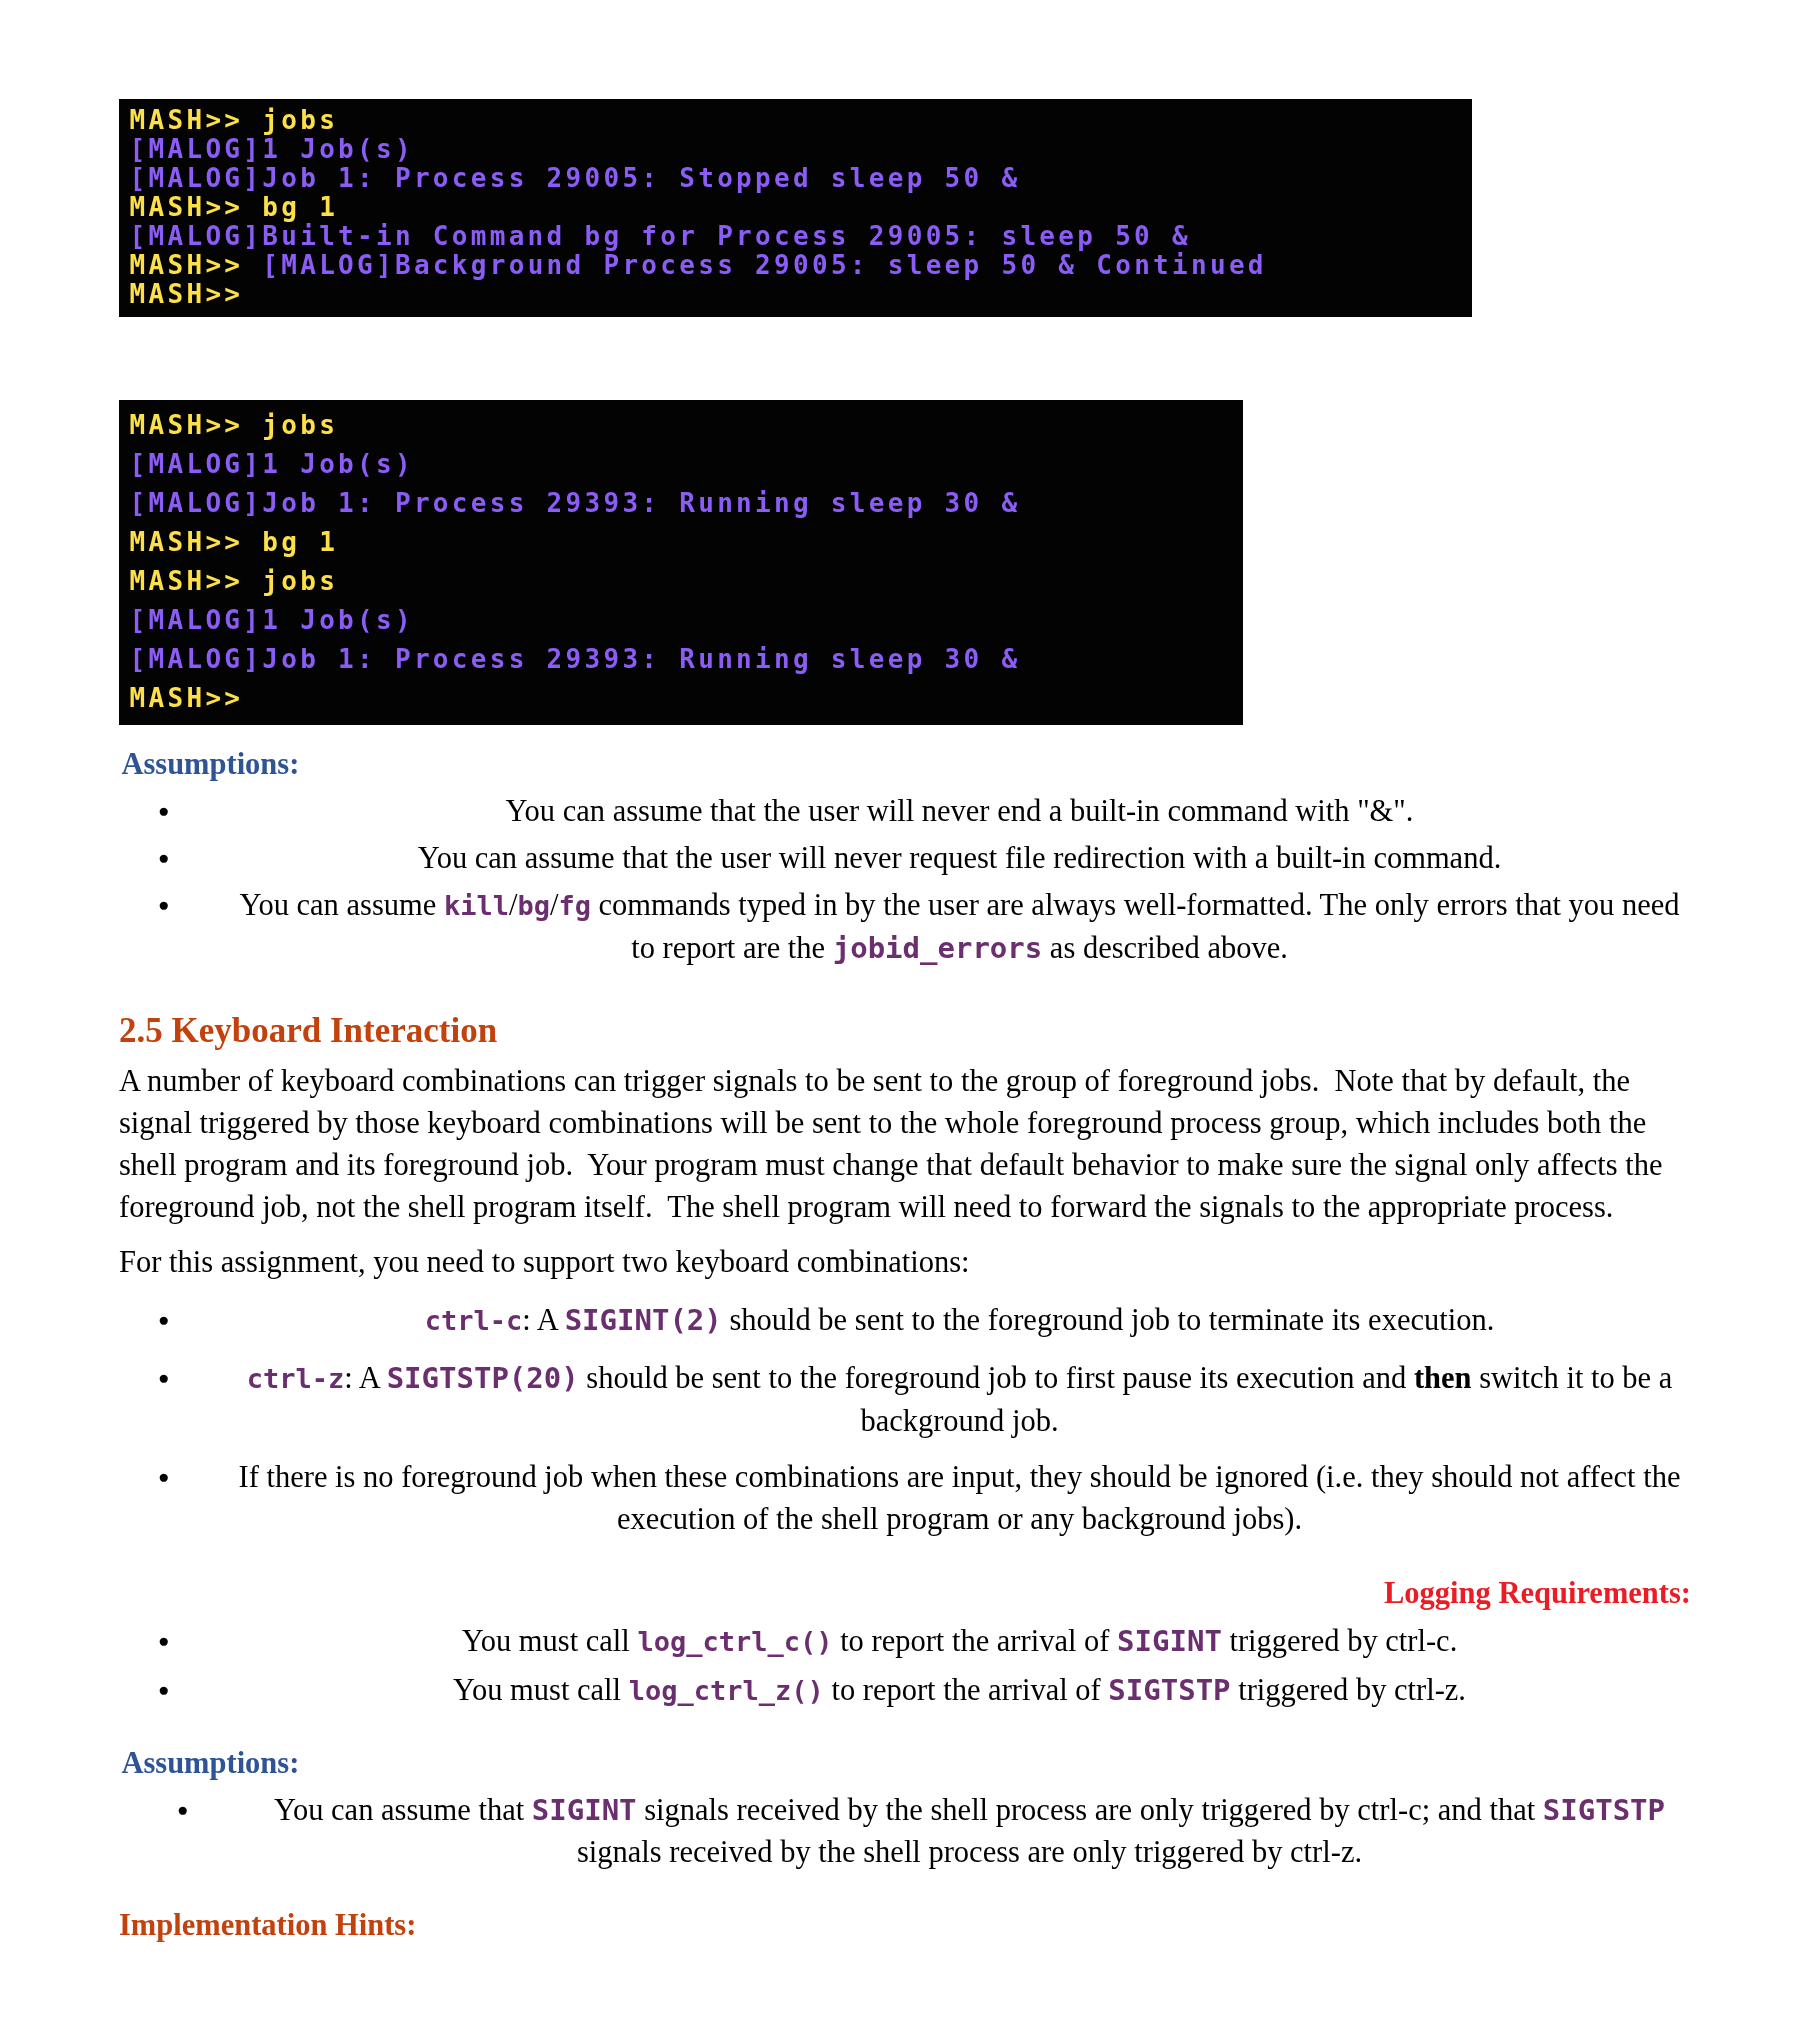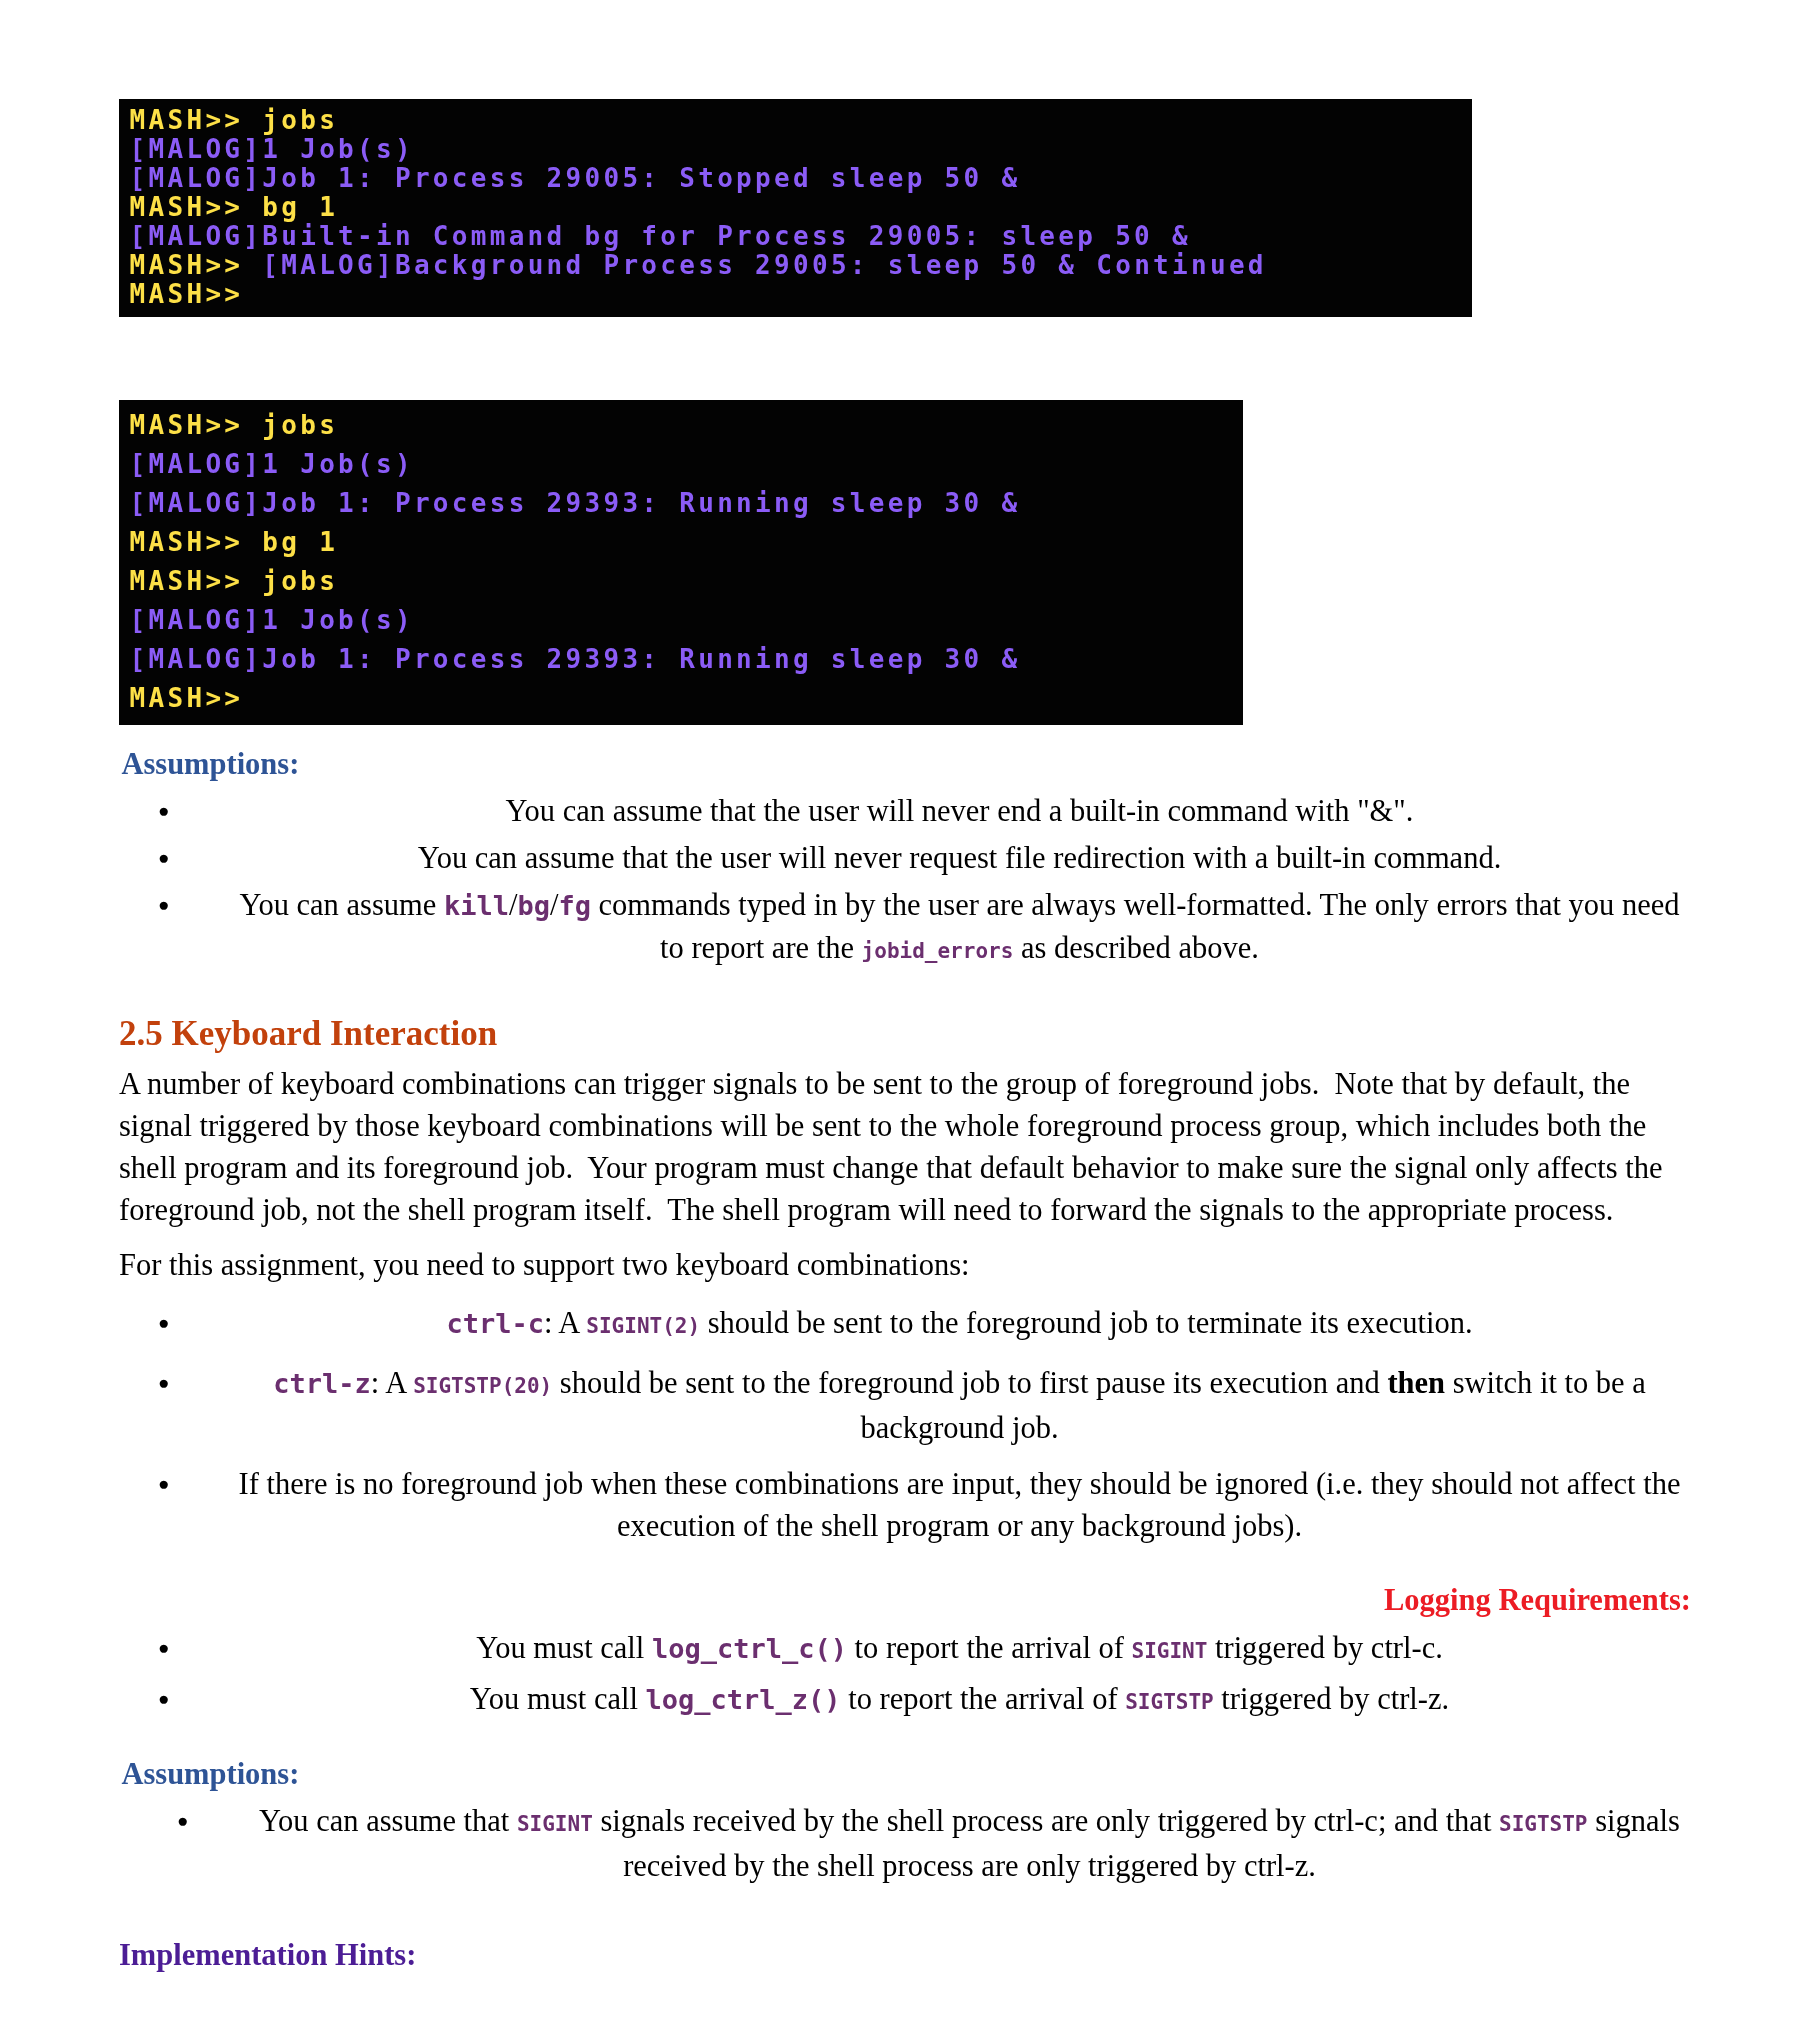--- a/index.html
+++ b/index.html
@@ -20,39 +20,39 @@
   .seg-yellow{color:#fde047;text-align:right;}
   .seg-red{color:#8b5cf6;}
 
   
   .doc{margin:0 118px 0 119px;}
   .body-text{font-size:30.5px;line-height:42px;white-space:pre-wrap;}
   .h-colored{font-size:30.5px;font-weight:bold;line-height:41px;}
   .h-blue{color:#2E5496;margin:19px 0 0 2.4px;}
   .h-blue2{color:#2E5496;margin:31px 0 0 2.4px;}
   .h-red{color:#EC1C24;margin:33px 0 0 0;text-align:right;}
-  .h-green{color:#4c1d95;margin:48px 0 0 0;}
+  .h-green{color:#c2410c;margin:32px 0 0 0;}
   .h-section{font-size:35px;font-weight:bold;color:#c2410c;line-height:46px;margin:39px 0 0 0;}
   .para{margin-top:5.7px;}
   .intro{margin-top:13px;}
 
   ul.blist{list-style:none;margin:5.7px 0 0 0;padding:0;}
   ul.blist li{display:flex;margin-top:4.9px;}
   ul.kb li{margin-top:14.7px;}
   ul.kb{margin-top:16.3px;}
   ul.logl{margin-top:4.1px;}
   ul.logl li{margin-top:5.7px;}
   .marker{flex:0 0 109px;box-sizing:border-box;padding-left:39px;font-size:19px;line-height:42px;color:#000;}
   .lvl2 .marker{flex:0 0 129px;padding-left:58px;}
   .btext{flex:1;text-align:center;}
 
   .seg-serif{}
   .seg-serif-bold{font-weight:bold;}
   .seg-mono{font-family:"DejaVu Sans Mono",monospace;font-weight:bold;color:#6B2F6F;font-size:27px;}
-  .seg-mono-sm{font-family:"DejaVu Sans Mono",monospace;font-weight:bold;color:#6B2F6F;font-size:21px;}
+  .seg-mono-sm{font-family:"DejaVu Sans Mono",monospace;font-weight:bold;color:#6B2F6F;font-size:29px;}
 </style>
 </head>
 <body>
 
 <div class="terminal t1">
   <div class="tline"><span class="seg-yellow">MASH&gt;&gt; jobs</span></div>
   <div class="tline"><span class="seg-red">[MALOG]1 Job(s)</span></div>
   <div class="tline"><span class="seg-red">[MALOG]Job 1: Process 29005: Stopped sleep 50 &amp;</span></div>
   <div class="tline"><span class="seg-yellow">MASH&gt;&gt; bg 1</span></div>
   <div class="tline"><span class="seg-red">[MALOG]Built-in Command bg for Process 29005: sleep 50 &amp;</span></div>

